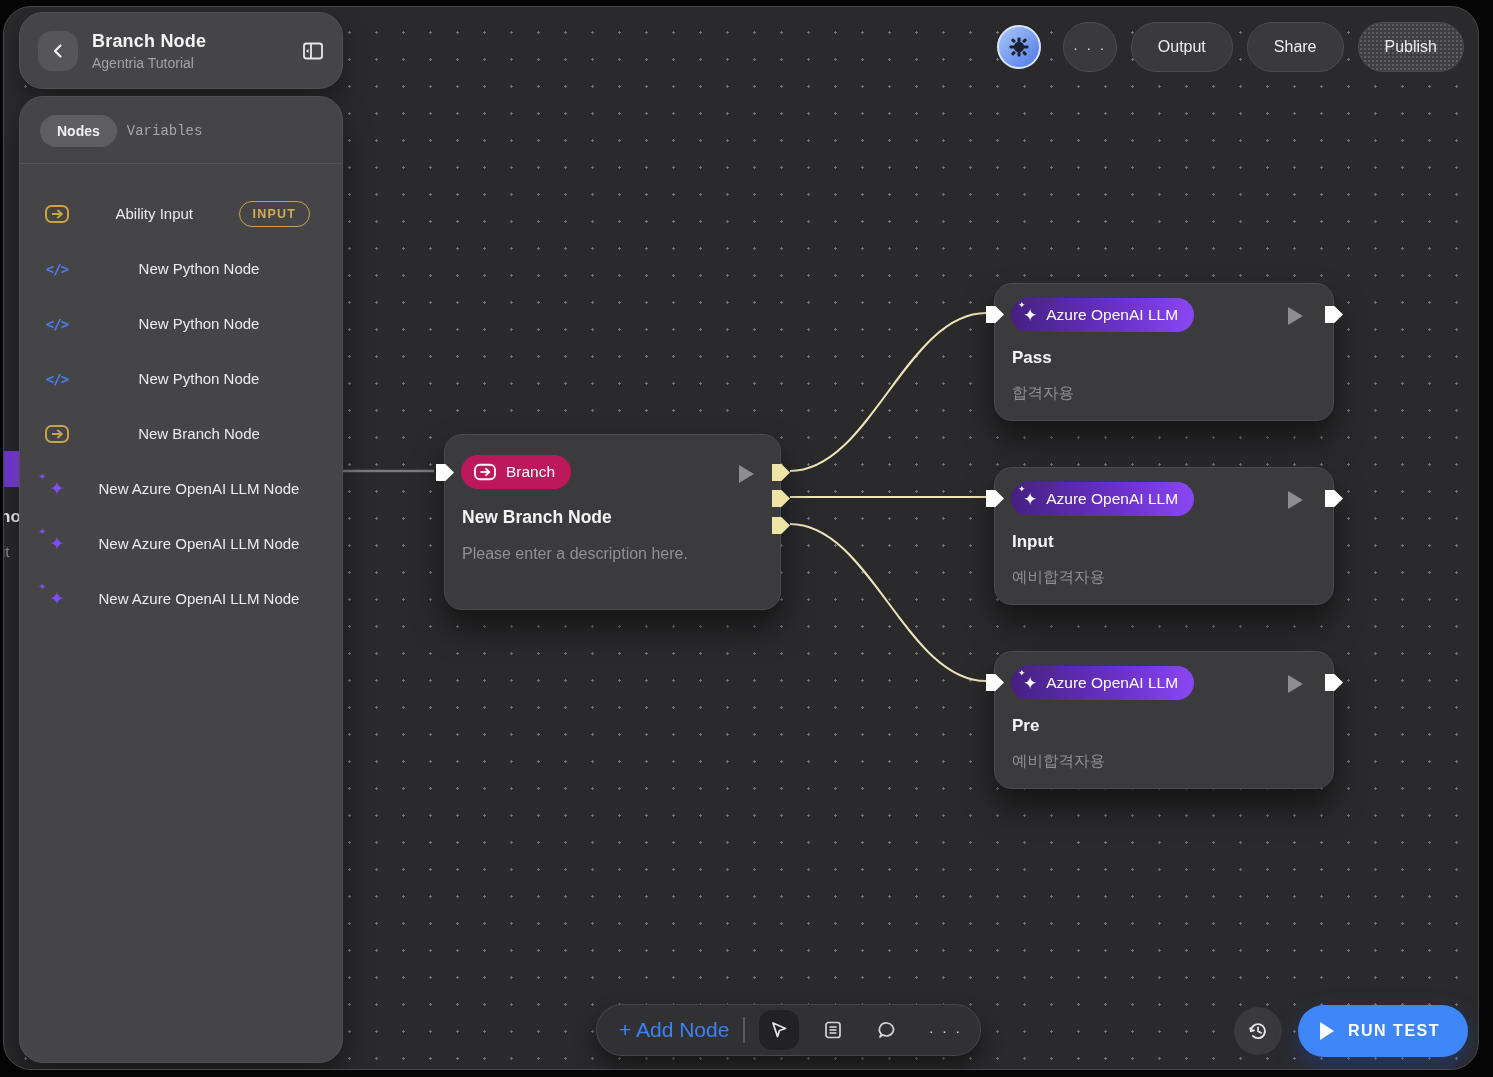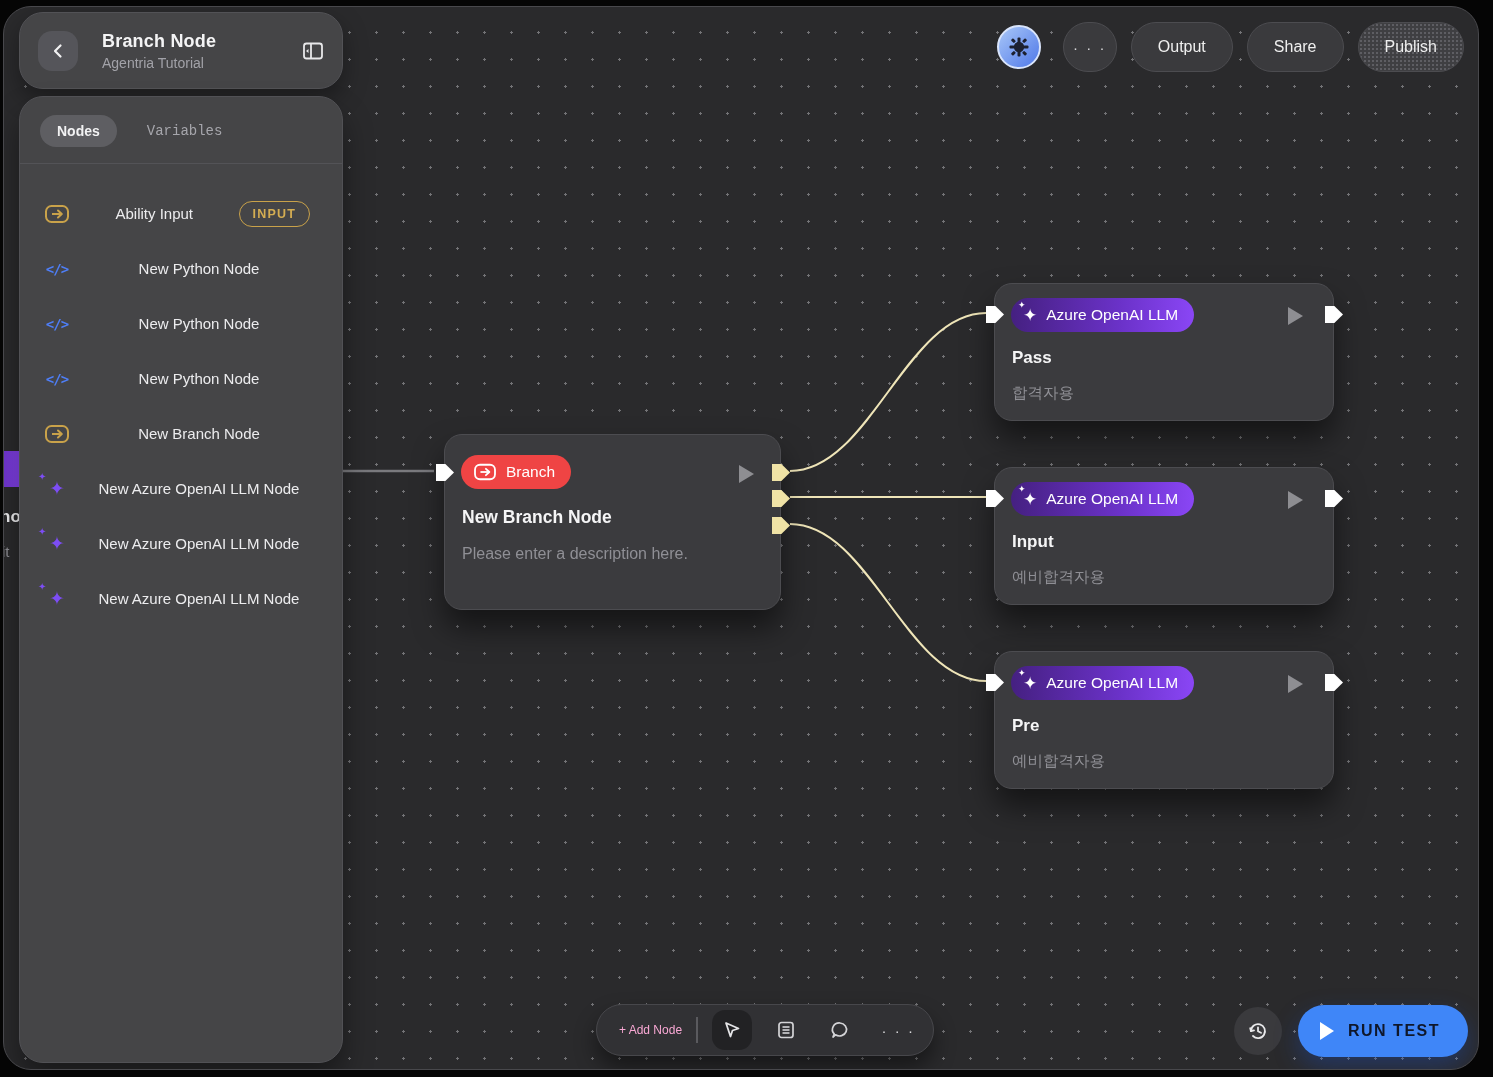--- a/index.html
+++ b/index.html
@@ -13,37 +13,37 @@
     background-position: 8px 12px;
     border:1px solid #48484c;
     border-radius:28px;
     overflow:hidden;
   }
 
   
   .header-card {
     position:absolute; left:15px; top:5px; width:324px; height:77px;
     background:#454547; border:1px solid #525256; border-radius:24px;
-    display:flex; align-items:center; padding:10px 18px; gap:24px;
+    display:flex; align-items:center; padding:10px 18px; gap:14px;
     box-shadow:0 10px 24px rgba(0,0,0,.35); z-index:30;
   }
   .back-btn { width:40px; height:40px; border-radius:14px; background:#55555a; display:flex; align-items:center; justify-content:center; cursor:pointer; flex:0 0 auto; }
   .header-texts { flex:1; min-width:0; }
   .header-title { color:#f4f4f5; font-size:18px; font-weight:700; letter-spacing:.2px; }
   .header-sub { color:#a2a2a8; font-size:14px; margin-top:3px; }
   .panel-toggle { flex:0 0 auto; cursor:pointer; display:flex; }
 
   
   .sidebar {
     position:absolute; left:15px; top:89px; width:324px; height:967px;
     background:#454547; border:1px solid #515155; border-radius:24px;
     box-shadow:0 18px 30px rgba(0,0,0,.4); z-index:30;
     padding:18px 0 0 0;
   }
-  .tabs { display:flex; align-items:center; gap:20px; padding:0 20px 16px 20px; border-bottom:1px solid #535357; }
+  .tabs { display:flex; align-items:center; gap:0; padding:0 20px 16px 20px; border-bottom:1px solid #535357; }
   .tab-pill { padding:8px 17px; border-radius:999px; font-size:14px; font-weight:700; color:#f2f2f3; background:#5e5e62; cursor:pointer; }
   .tab-plain { padding:8px 10px; font-size:14px; color:#a6a6ac; cursor:pointer;font-family:Liberation Mono, monospace; }
   .node-list { padding:22px 16px 0 16px;text-align:center; }
   .node-row { display:flex; align-items:center; gap:18px; height:55px; padding:0 16px 0 8px; border-radius:14px; cursor:pointer; }
   .node-row .ic { width:26px; flex:0 0 auto; display:flex; justify-content:center; }
   .node-row .lbl { flex:1; color:#ececee; font-size:15px; white-space:nowrap; overflow:hidden; }
   .io-badge { flex:0 0 auto; border:1.6px solid #c9a24a; color:#d4ad52; font-size:12.5px; font-weight:600; letter-spacing:1.2px; padding:5px 13px; border-radius:999px; }
   .code-ic { color:#4e7ef6; font-family:"DejaVu Sans Mono", monospace; font-size:14px; font-weight:700; letter-spacing:-1px; }
   .spark { color:#7d4df5; font-size:19px; line-height:1; position:relative; }
   .spark::before { content:"✦"; position:absolute; font-size:10px; left:-6px; top:-7px; }
@@ -62,21 +62,21 @@
 
   
   .flow-node {
     position:absolute; background:#3b3b3e; border:1px solid #4c4c50; border-radius:18px;
     box-shadow:0 18px 30px rgba(0,0,0,.5); z-index:10;
   }
   .node-badge {
     position:absolute; left:16px; display:inline-flex; align-items:center; gap:9px;
     height:34px; padding:0 16px 0 12px; border-radius:999px; color:#fff; font-size:15.5px; font-weight:500;
   }
-  .badge-branch { top:20px; background:#ef4444; }
+  .badge-branch { top:20px; background:#be185d; }
   .badge-llm { top:14px; background:linear-gradient(90deg,#452081 0%, #6b32c9 60%, #8a46f5 100%); }
   .badge-llm .wspark { color:#fff; font-size:17px; line-height:1; position:relative; }
   .badge-llm .wspark::before { content:"✦"; position:absolute; font-size:9px; left:-5px; top:-6px; }
   .node-title { position:absolute; left:17px; color:#f5f5f6; font-weight:700; }
   .node-desc { position:absolute; left:17px; color:#8f8f95; }
   .play-tri { position:absolute; width:0; height:0; border-top:9px solid transparent; border-bottom:9px solid transparent; border-left:15px solid #8e8e92; cursor:pointer; }
   .conn { position:absolute; width:18px; height:17px; clip-path:polygon(0 0, 52% 0, 100% 50%, 52% 100%, 0 100%); cursor:pointer; z-index:12; }
   .conn-white { background:#ffffff; }
   .conn-gold { background:#f0e3a6; }
 
@@ -99,36 +99,36 @@
   
   .wires { position:absolute; inset:0; pointer-events:none; z-index:8; }
 
   
   .bottom-toolbar {
     position:absolute; left:592px; bottom:13px; height:52px; z-index:40;
     background:#313134; border:1px solid #47474b; border-radius:999px;
     display:flex; align-items:center; gap:14px; padding:0 10px 0 22px;
     box-shadow:0 12px 22px rgba(0,0,0,.45);
   }
-  .add-node-label { color:#f9a8d4; font-size:12px; cursor:pointer; white-space:nowrap; }
+  .add-node-label { color:#3b82f6; font-size:21px; cursor:pointer; white-space:nowrap; }
   .tb-divider { width:1.5px; height:26px; background:#5a5a5e; }
   .tb-icon { width:40px; height:40px; border-radius:13px; display:flex; align-items:center; justify-content:center; cursor:pointer; }
   .tb-icon.selected { background:#222224; }
   .tb-dots { color:#d8d8da; font-size:15px; letter-spacing:2px; padding:0 8px; cursor:pointer; }
 
   
   .bottom-right { position:absolute; right:10px; bottom:12px; display:flex; align-items:center; gap:16px; z-index:40; }
   .history-btn { width:48px; height:48px; border-radius:50%; background:#3a3a3d; display:flex; align-items:center; justify-content:center; cursor:pointer; }
   .run-btn {
     height:52px; padding:0 28px 0 22px; border-radius:999px; background:#3f86f8;
     display:flex; align-items:center; gap:14px; cursor:pointer;
     box-shadow:0 10px 24px rgba(25,80,200,.35);
   }
   .run-tri { width:0; height:0; border-top:9px solid transparent; border-bottom:9px solid transparent; border-left:14px solid #fff; }
-  .run-label { color:#0f172a; font-size:16px; font-weight:700; letter-spacing:1.5px; }
+  .run-label { color:#ffffff; font-size:16px; font-weight:700; letter-spacing:1.5px; }
 </style>
 </head>
 <body>
 
 <div class="window">
 
   <svg class="wires" width="1476" height="1064" viewBox="0 0 1476 1064">
     <path d="M338,464 L430,464" stroke="#7a7a7e" stroke-width="2.5" fill="none"></path>
     <path d="M786,464 C 866,464 902,306 982,306" stroke="#efe5b8" stroke-width="2" fill="none"></path>
     <path d="M786,490 L982,490" stroke="#efe5b8" stroke-width="2" fill="none"></path>

